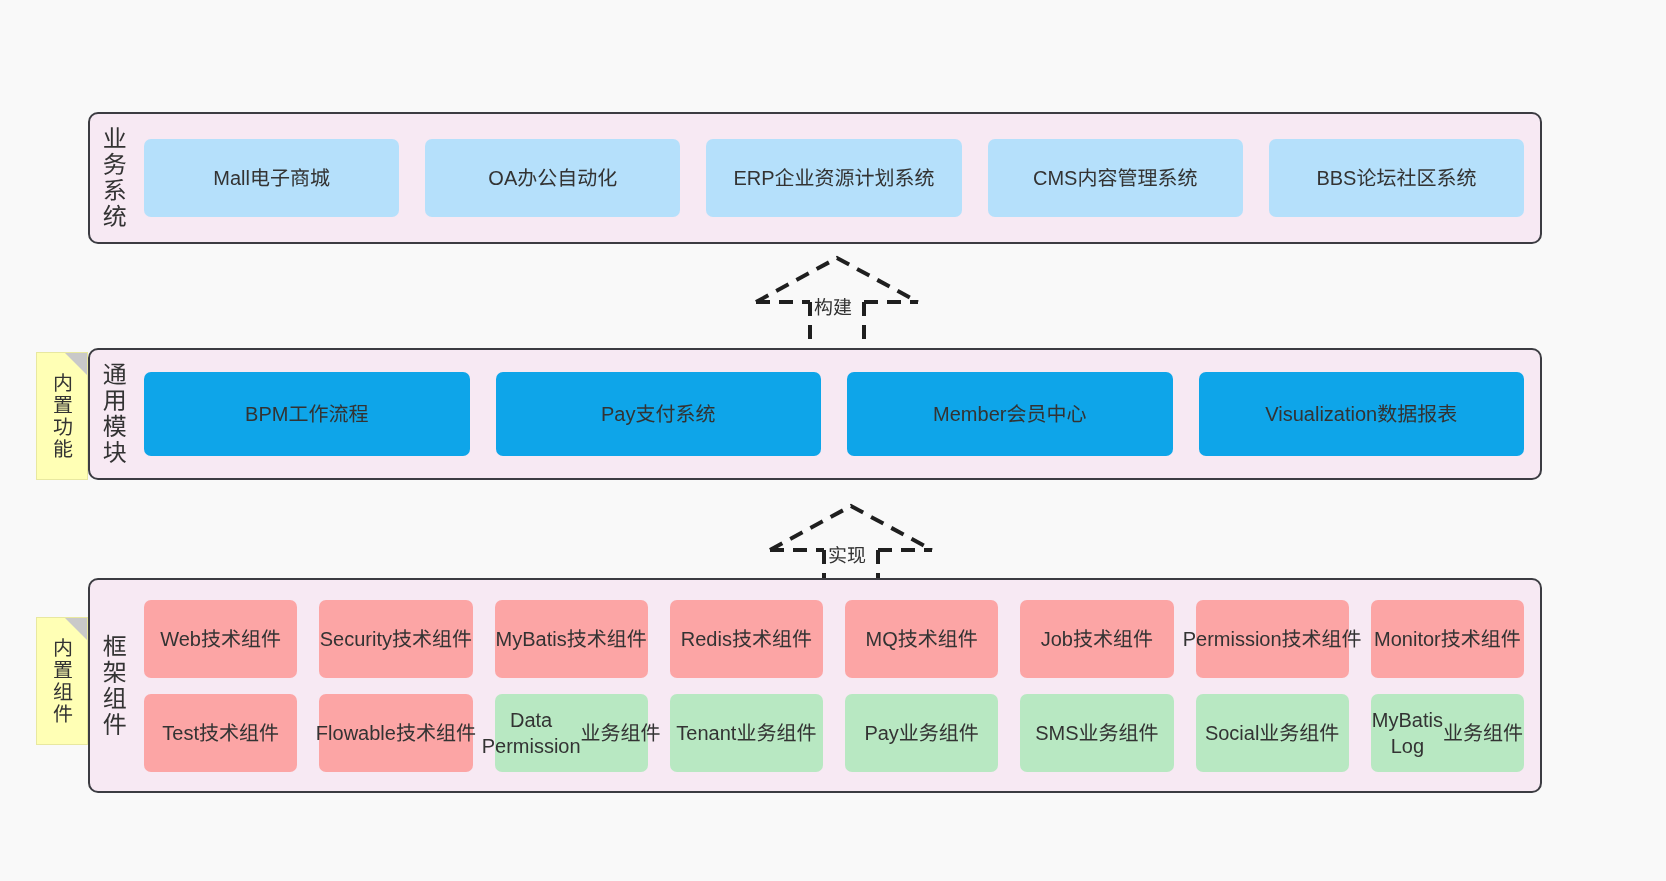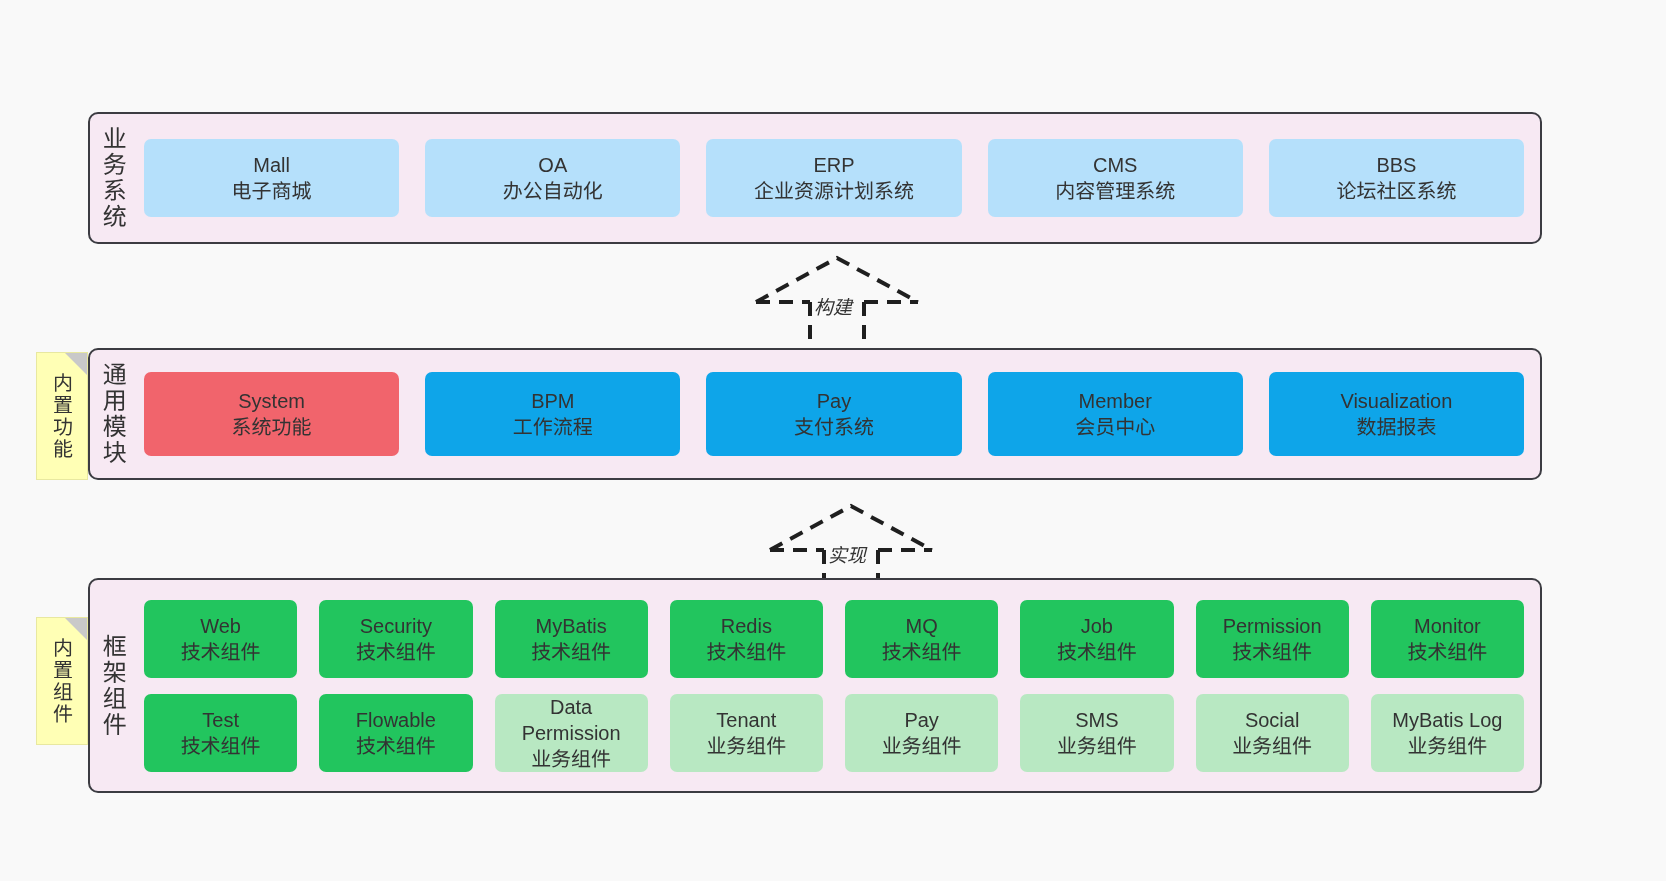--- a/index.html
+++ b/index.html
@@ -68,37 +68,37 @@
     flex-direction: row;
     gap: 26px;
   }
 
   
   .box {
     flex: 1 1 0;
     box-sizing: border-box;
     border-radius: 7px;
     display: flex;
-    flex-direction: column;
+    flex-direction: row;
     align-items: center;
     justify-content: center;
     text-align: center;
     font-size: 20px;
     line-height: 1.3;
     color: #333333;
     padding: 4px 6px;
     min-width: 0;
   }
   .box .en { white-space: normal; }
   .box .cn { white-space: nowrap; }
 
   .box-blue        { background: #b5e0fb; height: 78px; }
   .box-red-strong  { background: #f1646c; height: 84px; }
   .box-red-light   { background: #0ea5e9; height: 84px; }
-  .box-green-strong{ background: #22c55e; height: 78px; }
+  .box-green-strong{ background: #fca5a5; height: 78px; }
   .box-green-light { background: #b8e8c2; height: 78px; }
 
   
   #layer-business { left: 88px;  top: 112px; width: 1454px; height: 132px; }
   #layer-modules  { left: 88px;  top: 348px; width: 1454px; height: 132px; }
   #layer-frame    { left: 88px;  top: 578px; width: 1454px; height: 215px; }
 
   #layer-business .layer-body { padding-left: 10px; }
   #layer-modules  .layer-body { padding-left: 10px; }
   #layer-frame    .layer-body { padding-left: 10px; gap: 16px; }
@@ -139,21 +139,20 @@
   .arrow {
     position: absolute;
     pointer-events: none;
   }
   .arrow-label {
     position: absolute;
     font-size: 19px;
     color: #333333;
     background: transparent;
     white-space: nowrap;
-    font-style: italic;
   }
   #arrow-build  { left: 742px; top: 252px; width: 190px; height: 100px; }
   #arrow-build .arrow-label  { left: 72px; top: 40px; }
   #arrow-impl   { left: 756px; top: 500px; width: 190px; height: 100px; }
   #arrow-impl  .arrow-label  { left: 72px; top: 40px; }
 </style>
 </head>
 <body>
 
 <div class="canvas">
@@ -201,24 +200,20 @@
     <div class="fold"></div>
     <span>内置功能</span>
   </div>
 
   <div class="layer" id="layer-modules">
     <div class="layer-title">
       <span>通用模块</span>
     </div>
     <div class="layer-body">
       <div class="row">
-        <div class="box box-red-strong">
-          <div class="en">System</div>
-          <div class="cn">系统功能</div>
-        </div>
         <div class="box box-red-light">
           <div class="en">BPM</div>
           <div class="cn">工作流程</div>
         </div>
         <div class="box box-red-light">
           <div class="en">Pay</div>
           <div class="cn">支付系统</div>
         </div>
         <div class="box box-red-light">
           <div class="en">Member</div>

